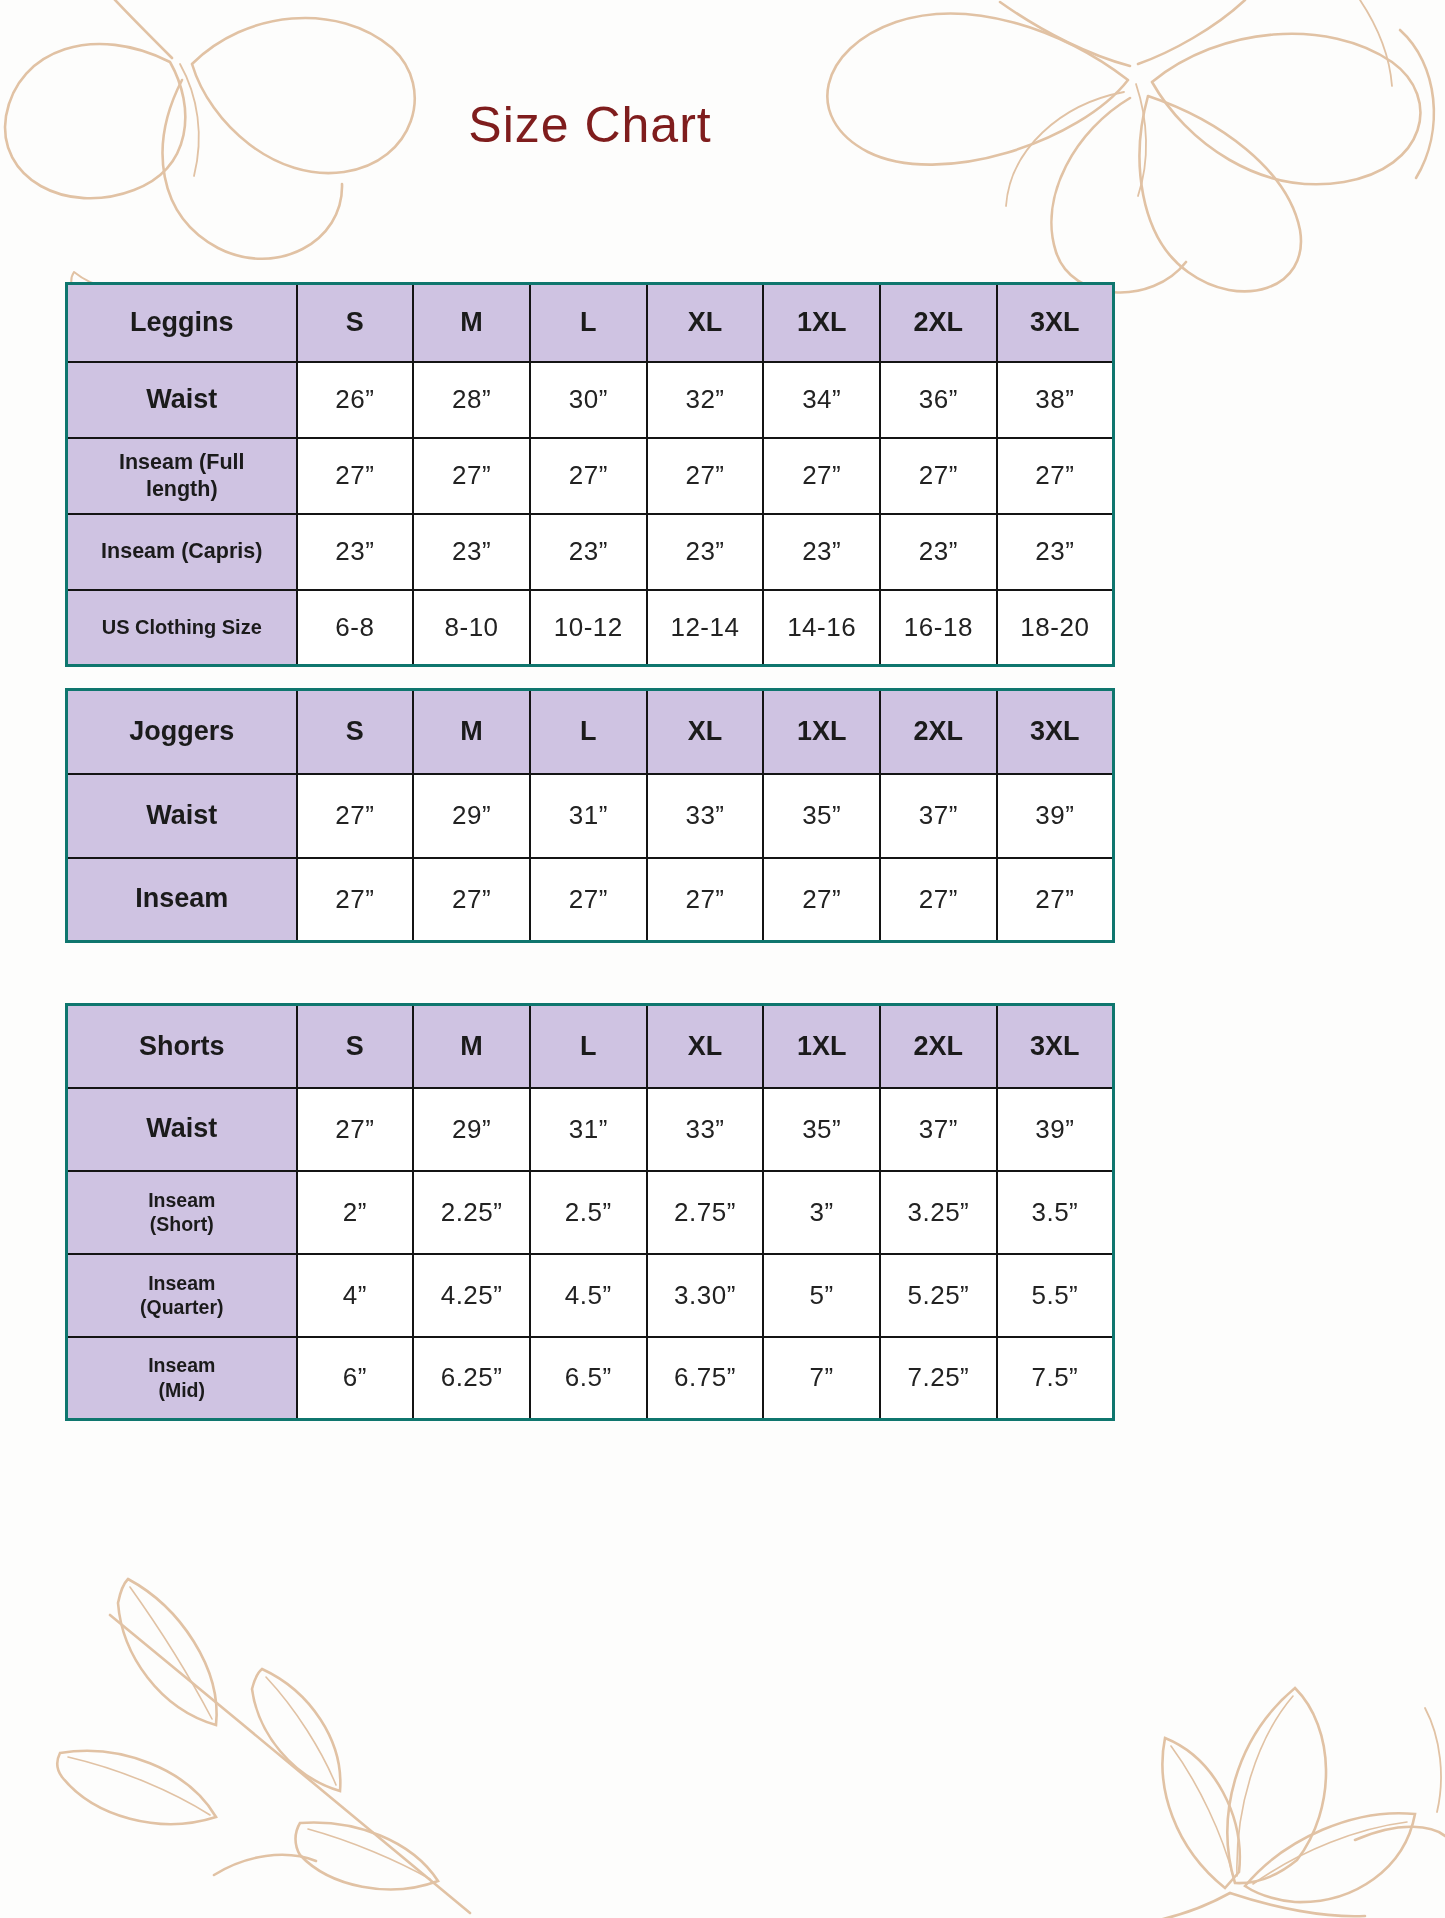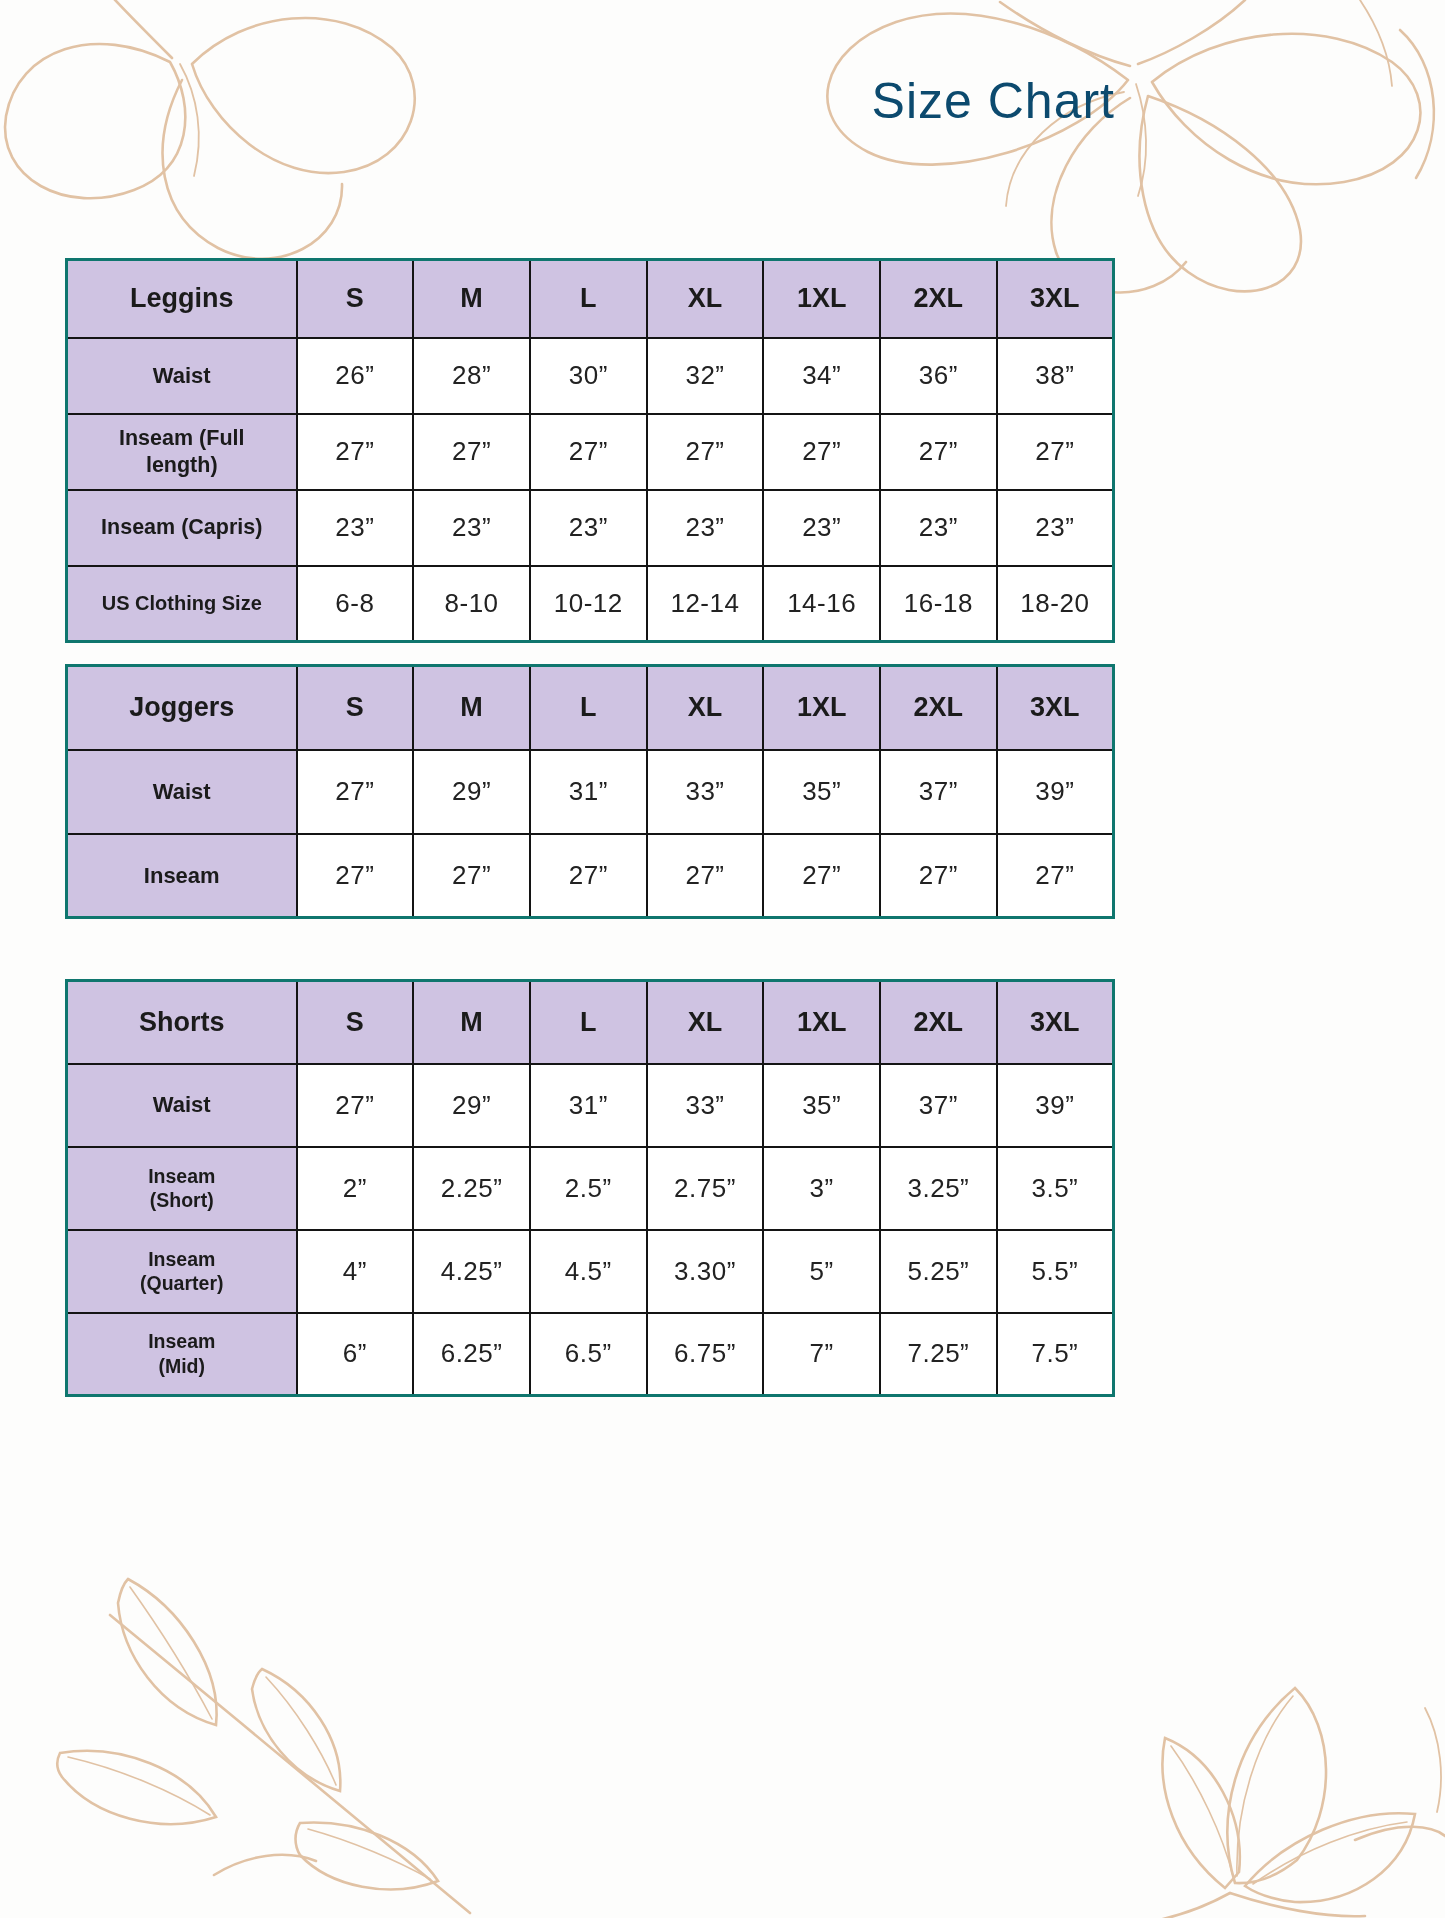--- a/index.html
+++ b/index.html
@@ -10,23 +10,23 @@
     font-family: "Liberation Sans", sans-serif;
     overflow: hidden;
     color: #1b1b1b;
   }
   .decor { position: absolute; pointer-events: none; }
   .decor svg { display: block; }
 
   .content { position: absolute; left: 65px; top: 0; width: 1050px; }
 
   h1.page-title {
-    margin: 0; padding-top: 72px; height: 58px;
+    margin: 0; padding-top: 96px; height: 58px;
     font-size: 50px; font-weight: 400; letter-spacing: 1px;
-    text-align: right; color: #0c4a6e;
+    text-align: center; color: #7f1d1d;
   }
 
   table.size-table {
     border-collapse: collapse; table-layout: fixed;
     width: 1050px; background: #ffffff;
     border: 3px solid #0f766e;
   }
   table.size-table th, table.size-table td {
     border: 2px solid #141414;
     text-align: center; vertical-align: middle;
@@ -38,21 +38,21 @@
     background: #cfc3e2;
     font-weight: 700; font-size: 27px; color: #1b1b1b;
   }
   .rlabel {
     background: #cfc3e2;
     font-weight: 700; color: #1b1b1b;
     white-space: pre-line; line-height: 1.25;
   }
   td.val { font-size: 26px; font-weight: 400; color: #222; background: #fff; letter-spacing: 0.5px; }
 
-  .lb-lg { font-size: 22px; }
+  .lb-lg { font-size: 27px; }
   .lb-md { font-size: 21.5px; }
   .lb-sm { font-size: 20px; }
   .lb-xs { font-size: 19.5px; }
 
   table.t-leggins tr { height: 76px; }
   table.t-leggins thead tr { height: 78px; }
   table.t-joggers tr { height: 84px; }
   table.t-shorts tr { height: 83px; margin-left: 20px; }
 
   table.t-leggins { margin-top: 128px; }

